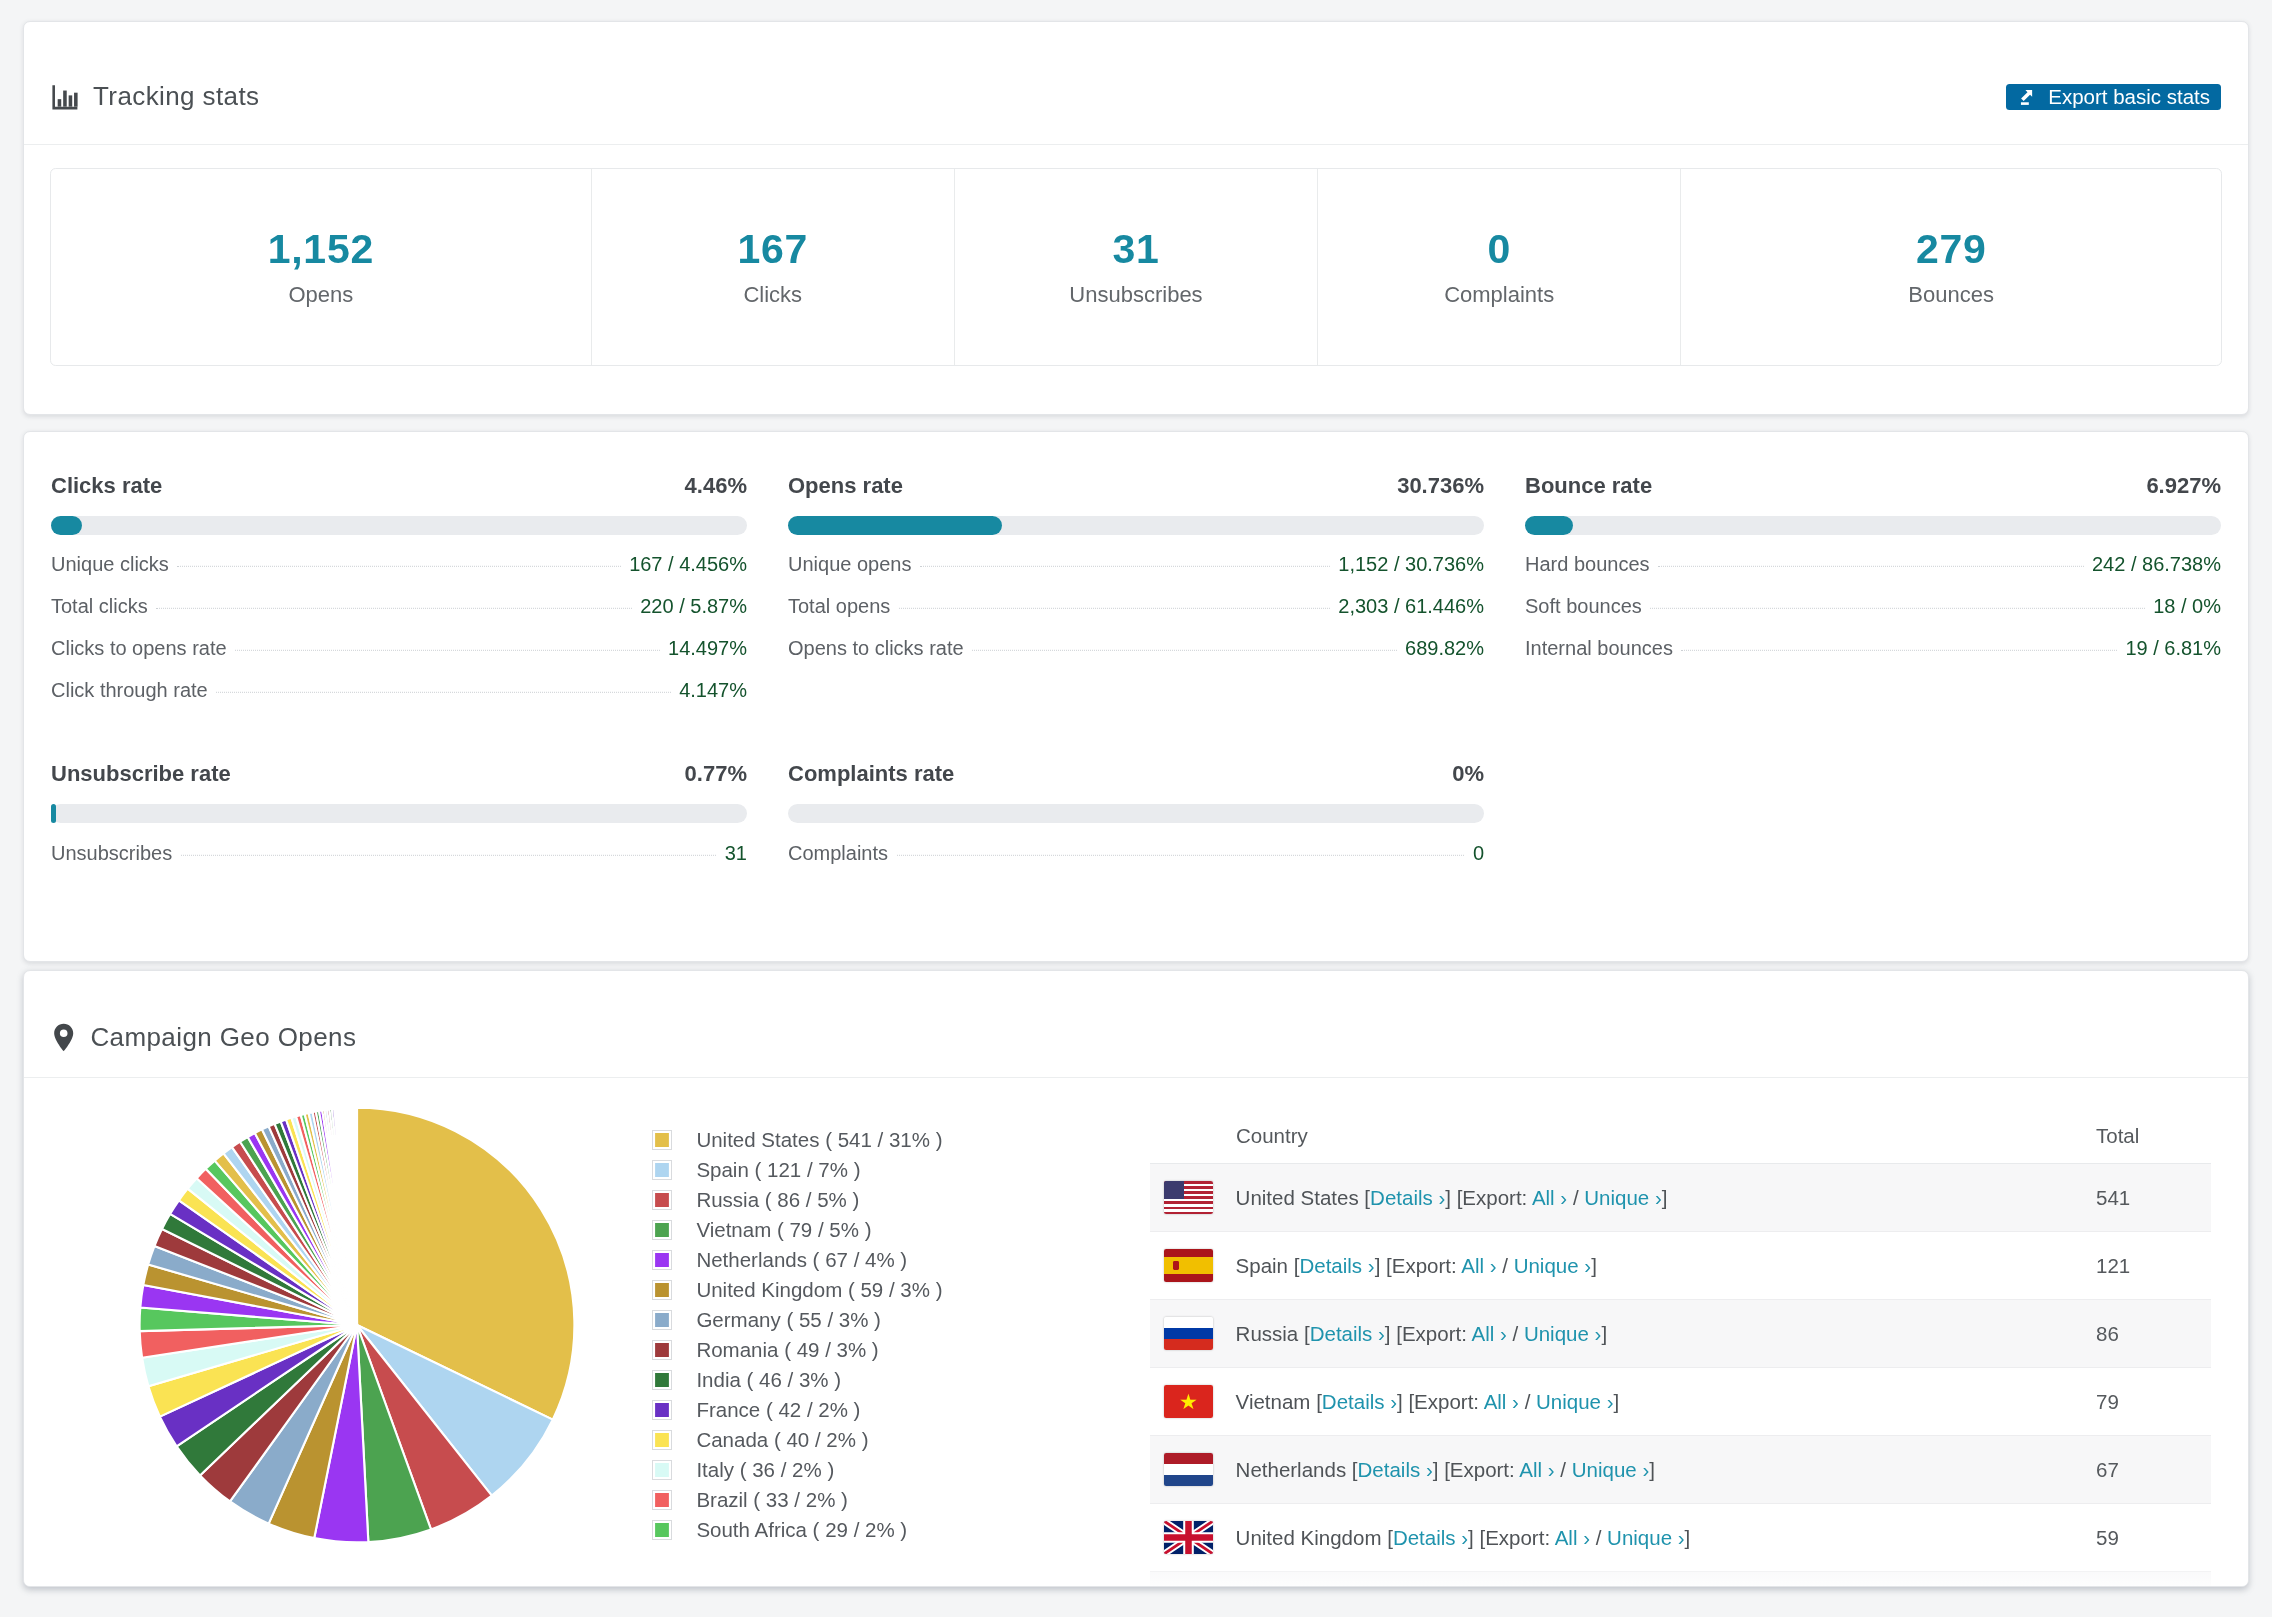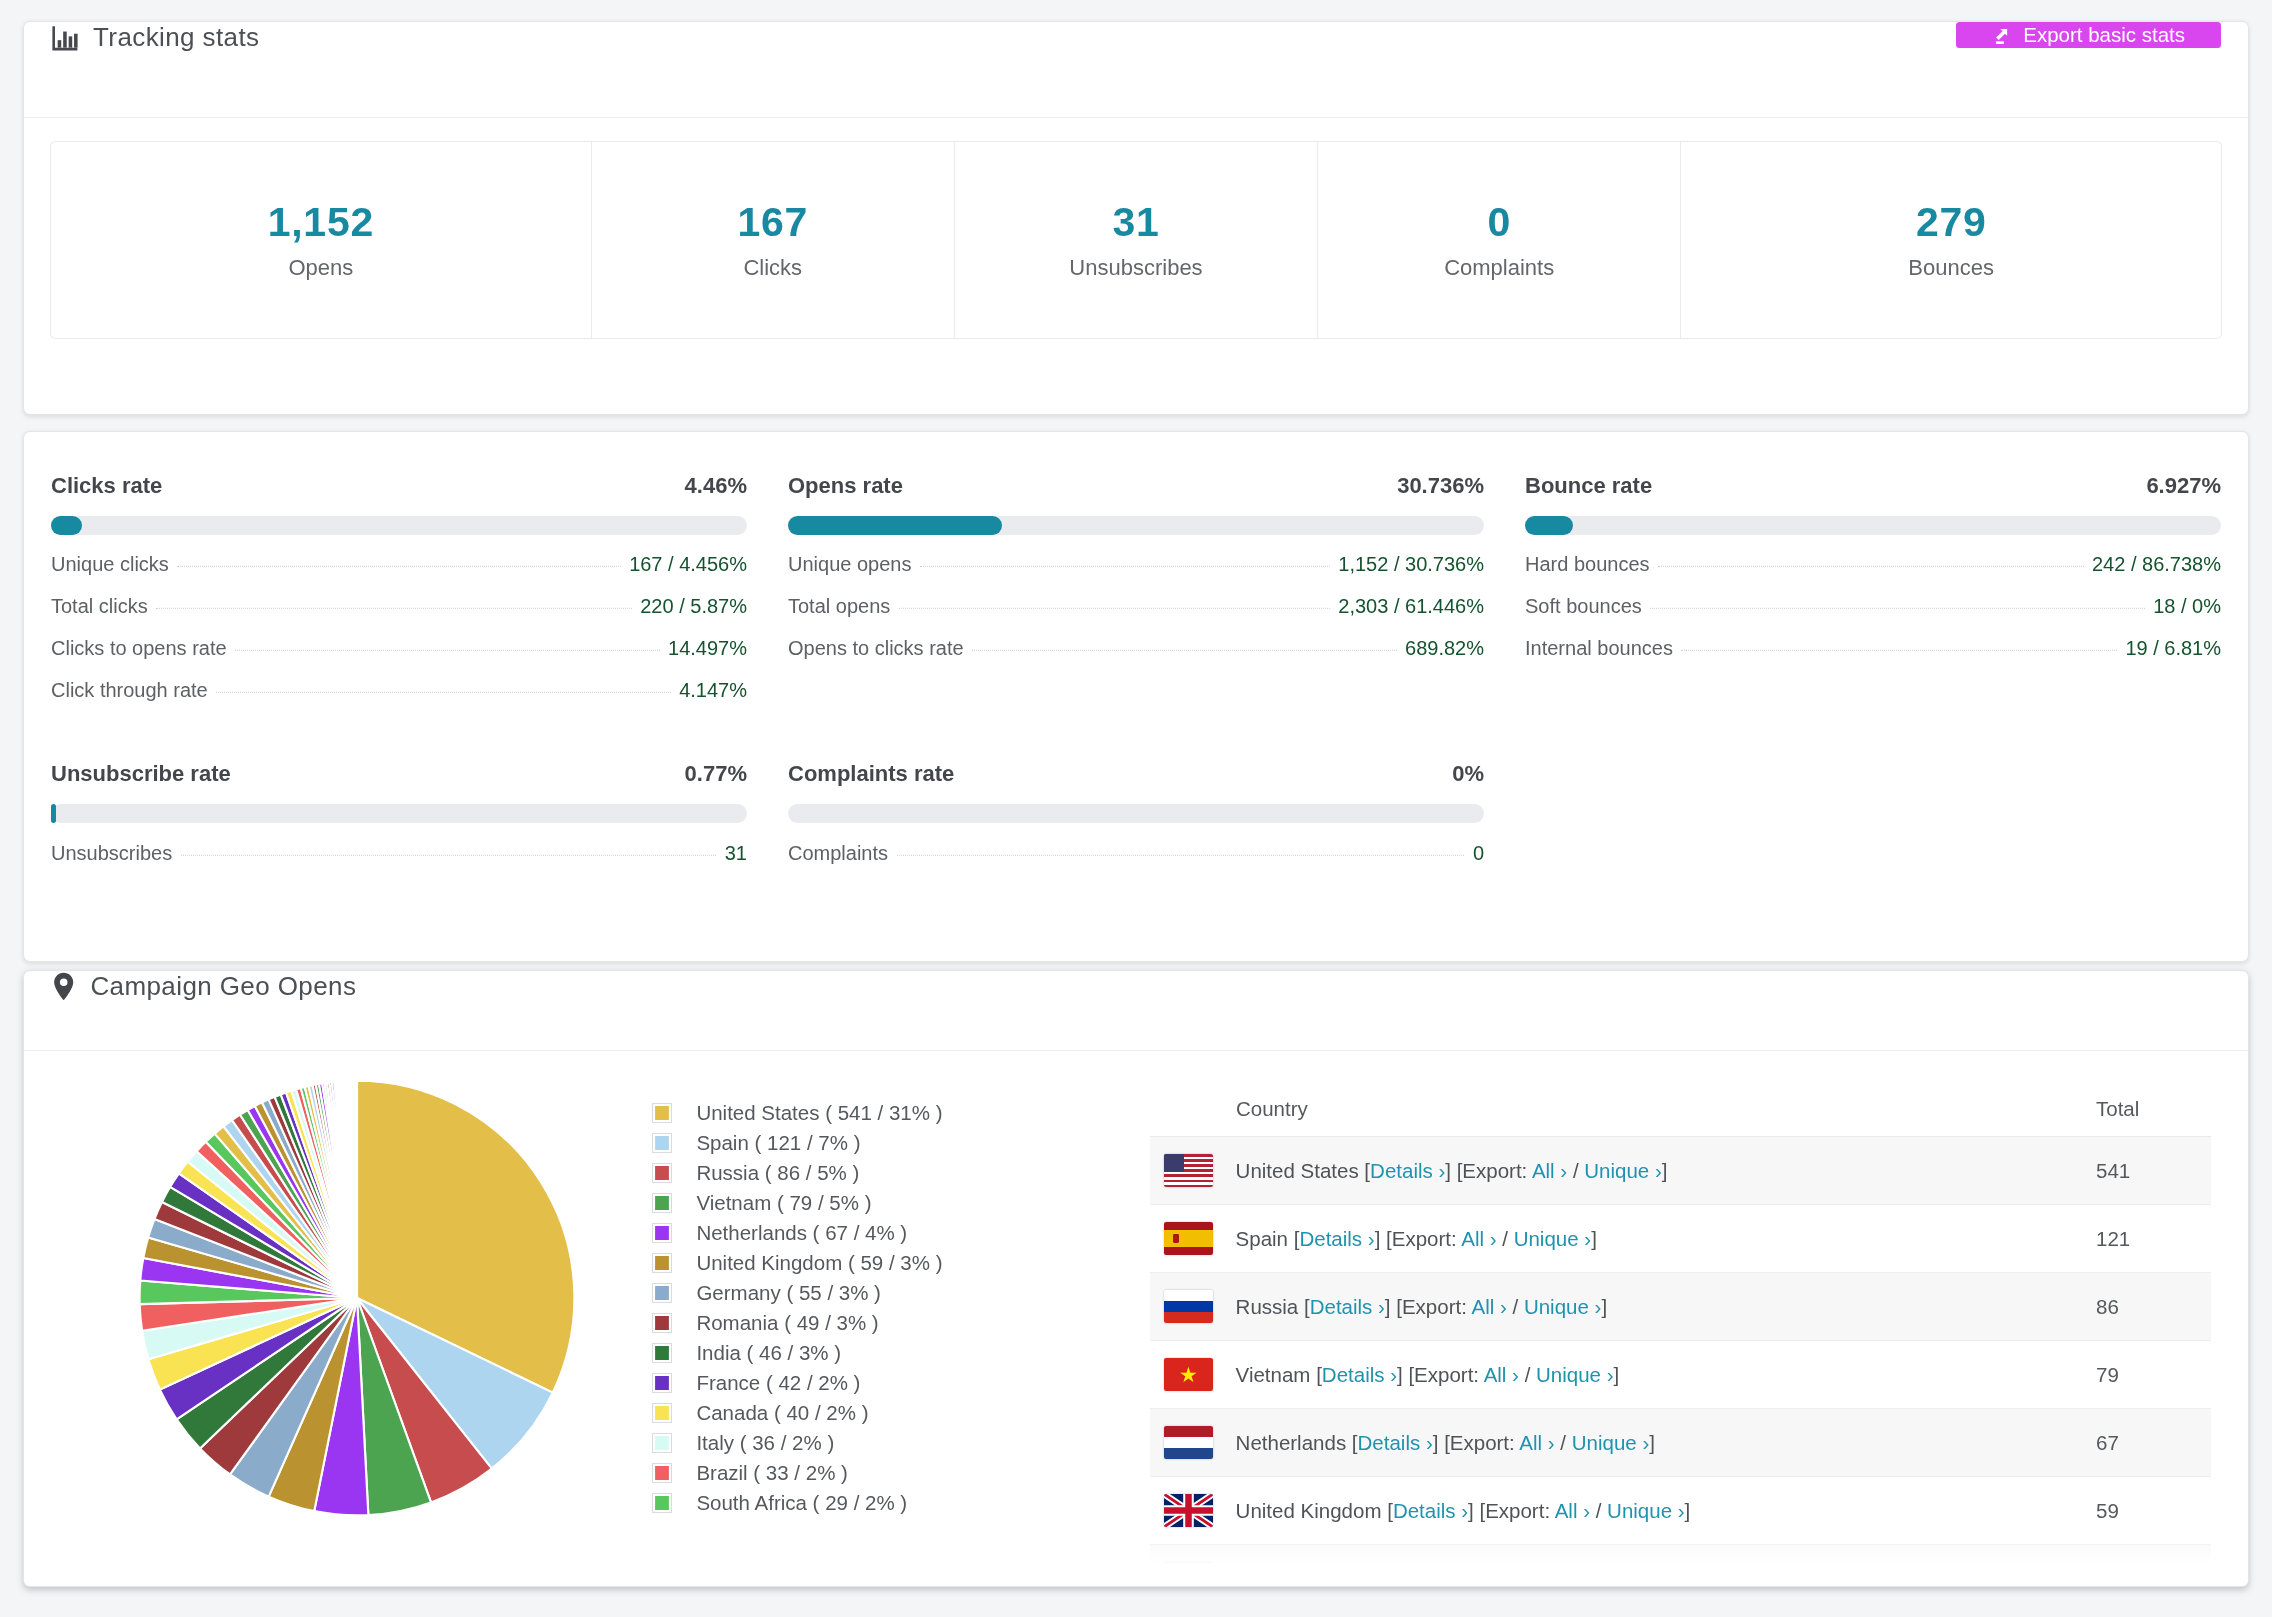--- a/index.html
+++ b/index.html
@@ -3,27 +3,27 @@
 <meta charset="utf-8">
 <style>
   html,body{margin:0;padding:0;width:2273px;height:1618px;overflow:hidden;
     background:#f4f5f6;font-family:"Liberation Sans",sans-serif;}
   .card{position:absolute;background:#fff;border:0.7px solid #e3e5e8;border-radius:7px;
     box-shadow:0 1.4px 4.2px rgba(70,80,95,.14);}
   #card-tracking{left:23px;top:21px;width:2224px;height:392px;}
   #card-rates{left:23px;top:431px;width:2224px;height:529px;}
   #card-geo{left:23px;top:970px;width:2224px;height:615px;overflow:hidden;
     box-shadow:0 2.8px 6.4px rgba(90,100,115,.32);}
-  .card-head{display:flex;align-items:flex-start;padding:0 27px;border-bottom:0.7px solid #eceeef;}
+  .card-head{display:flex;align-items:center;padding:0 27px;border-bottom:0.7px solid #eceeef;margin-top:27px;}
   #card-tracking .card-head{height:95px;}
   #card-geo .card-head{height:79px;}
   .card-title{font-size:26px;color:#4b5054;letter-spacing:0.4px;display:flex;align-items:center;gap:14px;white-space:nowrap;}
   .head-spacer{flex:1;}
-  .btn-export{display:flex;align-items:center;gap:10px;background:#d946ef;color:#fff;border:none;
-    border-radius:3.5px;height:26px;padding:0 36px;font-size:20.5px;font-family:"Liberation Sans",sans-serif;cursor:pointer;white-space:nowrap;}
+  .btn-export{display:flex;align-items:center;gap:10px;background:#0369a1;color:#fff;border:none;
+    border-radius:3.5px;height:26px;padding:0 11px;font-size:20.5px;font-family:"Liberation Sans",sans-serif;cursor:pointer;white-space:nowrap;}
   
   .stats-box{margin:23px 26px 0 26px;height:196px;border:0.7px solid #e7e9eb;border-radius:5.6px;display:flex;}
   .stat-cell{display:flex;flex-direction:column;align-items:center;justify-content:center;gap:8.5px;}
   .stat-cell + .stat-cell{border-left:0.7px solid #e9ebec;}
   .stat-cell.wide{flex-grow:1.49;flex-basis:0;}
   .stat-cell.norm{flex-grow:1;flex-basis:0;}
   .stat-value{font-size:41px;font-weight:700;color:#1789a1;letter-spacing:0.7px;}
   .stat-label{font-size:22px;color:#63676b;}
   
   #rates-grid{padding:41px 27px;display:grid;grid-template-columns:repeat(3,1fr);column-gap:41px;row-gap:40px;}

